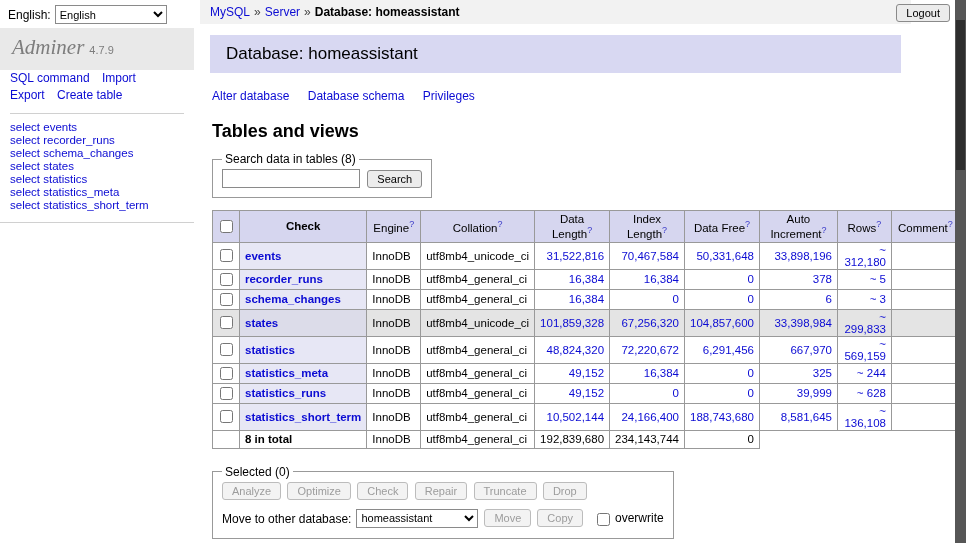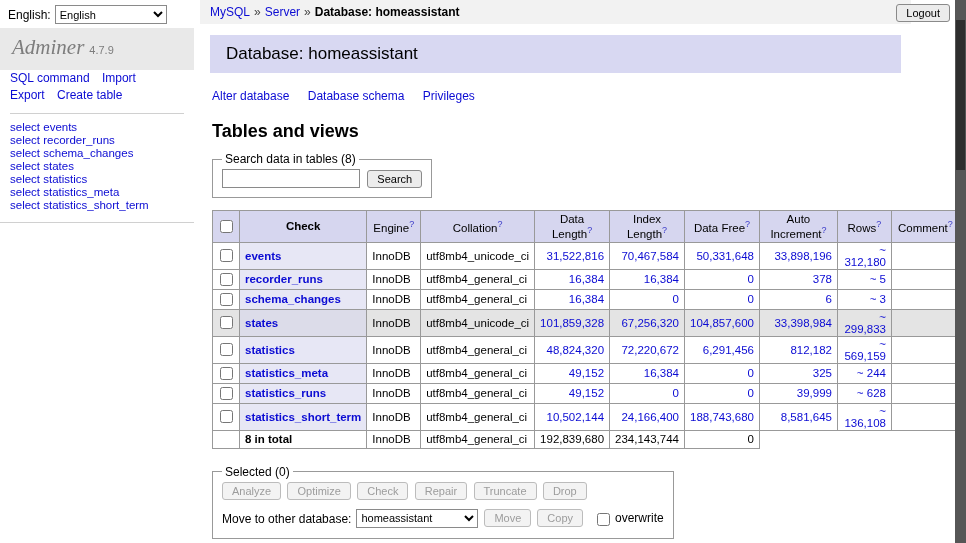--- a/index.html
+++ b/index.html
@@ -202,21 +202,21 @@
           <td></td>
         </tr>
         <tr>
           <td class="chk"><input type="checkbox" style=""></td>
           <th><a>statistics</a></th>
           <td>InnoDB</td>
           <td>utf8mb4_general_ci</td>
           <td class="num"><a>48,824,320</a></td>
           <td class="num"><a>72,220,672</a></td>
           <td class="num"><a>6,291,456</a></td>
-          <td class="num"><a>812,182</a></td>
+          <td class="num"><a>667,970</a></td>
           <td class="num"><a>~ 569,159</a></td>
           <td></td>
         </tr>
         <tr>
           <td class="chk"><input type="checkbox" style=""></td>
           <th><a>statistics_meta</a></th>
           <td>InnoDB</td>
           <td>utf8mb4_general_ci</td>
           <td class="num"><a>49,152</a></td>
           <td class="num"><a>16,384</a></td>

